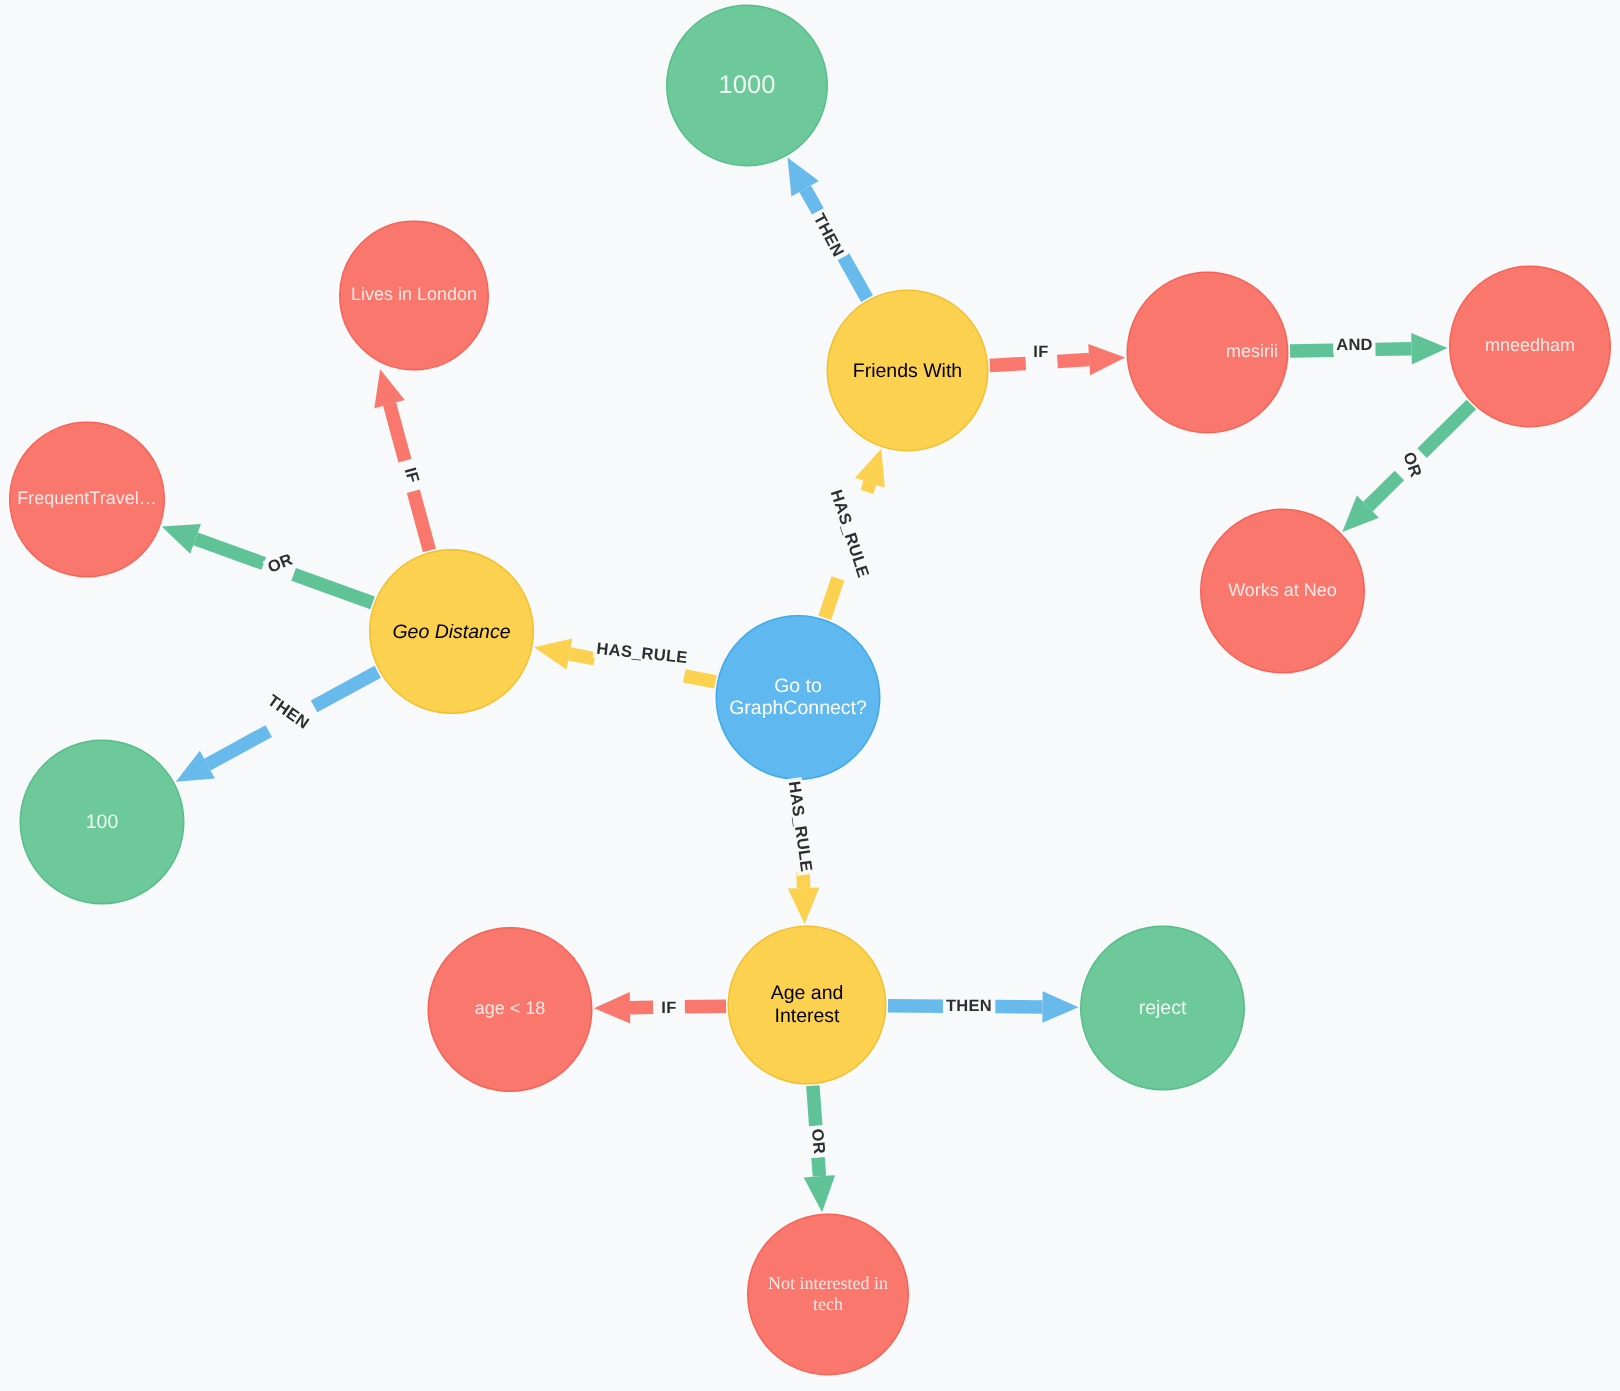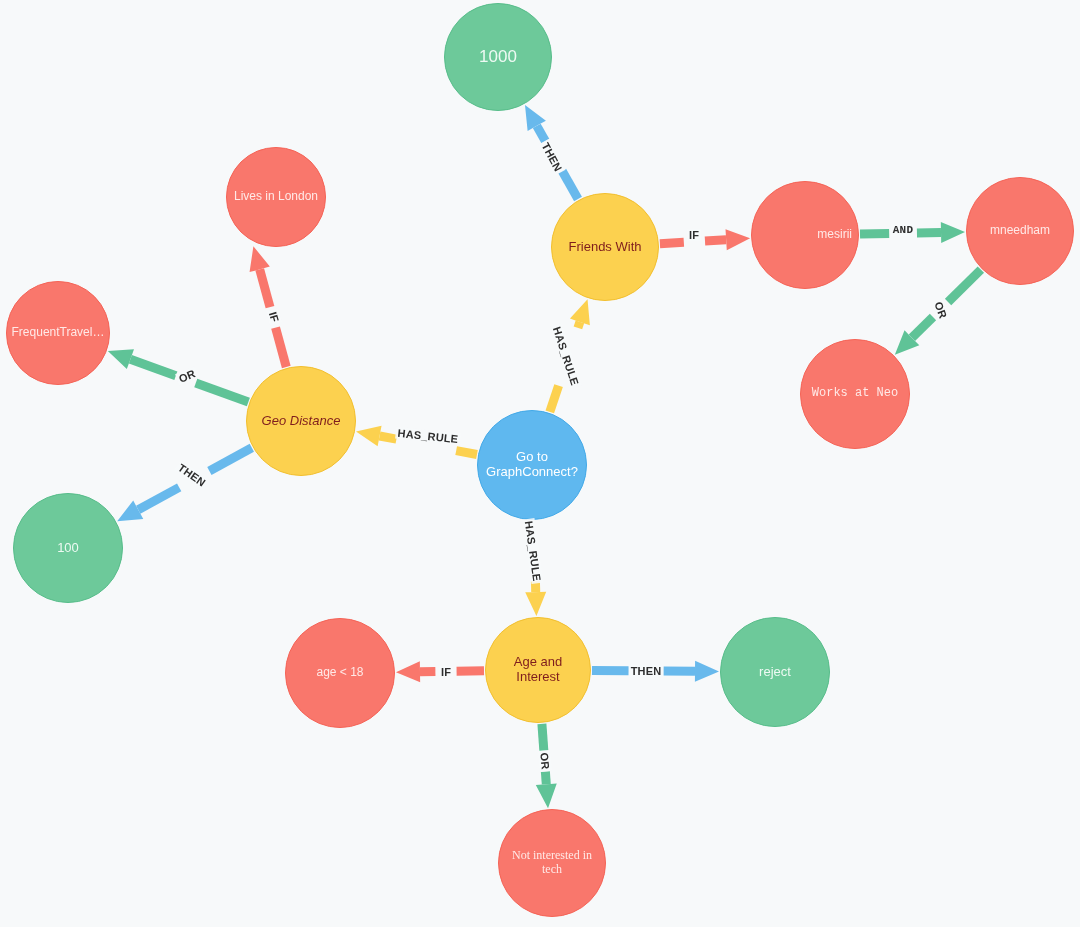--- a/index.html
+++ b/index.html
@@ -49,21 +49,21 @@
     color: #ffe9e7;
   }
   .node.green {
     background: #6dc99a;
     border: 1.5px solid #57bd8a;
     color: #eefaf3;
   }
   .node.yellow {
     background: #fcd14f;
     border: 1.5px solid #f2bf2e;
-    color: #7f1d1d;
+    color: #000000;
   }
   .node.blue {
     background: #5fb8ef;
     border: 1.5px solid #42a9e8;
     color: #ffffff;
   }
   .edge-label {
     position: absolute;
     font-size: 11px;
     font-weight: 600;
@@ -156,21 +156,21 @@
       </div>
       <div class="node yellow" style="left: 551px; top: 193px; width: 108px; height: 108px; font-size: 13px;">
         <span class="node-label">Friends With</span>
       </div>
       <div class="node red" style="left: 751px; top: 181px; width: 108px; height: 108px; font-size: 12px; justify-content: flex-end;">
         <span class="node-label">mesirii</span>
       </div>
       <div class="node red" style="left: 966px; top: 177px; width: 108px; height: 108px; font-size: 12px;">
         <span class="node-label">mneedham</span>
       </div>
-      <div class="node red" style="left: 800px; top: 339px; width: 110px; height: 110px; font-size: 12px; font-family: Liberation Mono, monospace;">
+      <div class="node red" style="left: 800px; top: 339px; width: 110px; height: 110px; font-size: 12px;">
         <span class="node-label">Works at Neo</span>
       </div>
       <div class="node red" style="left: 6px; top: 281px; width: 104px; height: 104px; font-size: 12px; text-align: center;">
         <span class="node-label">FrequentTravel…</span>
       </div>
       <div class="node yellow" style="left: 246px; top: 366px; width: 110px; height: 110px; font-size: 13px; font-style: italic;">
         <span class="node-label">Geo Distance</span>
       </div>
       <div class="node blue" style="left: 477px; top: 410px; width: 110px; height: 110px; font-size: 13px;">
         <span class="node-label">Go to
@@ -189,21 +189,21 @@
         <span class="node-label">reject</span>
       </div>
       <div class="node red" style="left: 498px; top: 809px; width: 108px; height: 108px; font-size: 12px; font-family: Liberation Serif, serif;">
         <span class="node-label">Not interested in
 tech</span>
       </div>
     </div>
   <div id="edge-labels-layer">
       <div class="edge-label" style="color: rgb(46, 46, 46); left: 552px; top: 157px; transform: translate(-50%, -50%) rotate(62deg);">THEN</div>
       <div class="edge-label" style="color: rgb(46, 46, 46); left: 694px; top: 235px; transform: translate(-50%, -50%) rotate(0deg);">IF</div>
-      <div class="edge-label" style="color: rgb(46, 46, 46); left: 903px; top: 230px; transform: translate(-50%, -50%) rotate(0deg); font-family: Liberation Mono, monospace;">AND</div>
+      <div class="edge-label" style="color: rgb(46, 46, 46); left: 903px; top: 230px; transform: translate(-50%, -50%) rotate(0deg);">AND</div>
       <div class="edge-label" style="color: rgb(46, 46, 46); left: 941px; top: 310px; transform: translate(-50%, -50%) rotate(70deg);">OR</div>
       <div class="edge-label" style="color: rgb(46, 46, 46); left: 566px; top: 356px; transform: translate(-50%, -50%) rotate(72deg);">HAS_RULE</div>
       <div class="edge-label" style="color: rgb(46, 46, 46); left: 428px; top: 436px; transform: translate(-50%, -50%) rotate(6deg);">HAS_RULE</div>
       <div class="edge-label" style="color: rgb(46, 46, 46); left: 274px; top: 317px; transform: translate(-50%, -50%) rotate(74deg);">IF</div>
       <div class="edge-label" style="color: rgb(46, 46, 46); left: 187px; top: 376px; transform: translate(-50%, -50%) rotate(-22deg);">OR</div>
       <div class="edge-label" style="color: rgb(46, 46, 46); left: 192px; top: 475px; transform: translate(-50%, -50%) rotate(35deg);">THEN</div>
       <div class="edge-label" style="color: rgb(46, 46, 46); left: 533px; top: 551px; transform: translate(-50%, -50%) rotate(82deg);">HAS_RULE</div>
       <div class="edge-label" style="color: rgb(46, 46, 46); left: 446px; top: 672px; transform: translate(-50%, -50%) rotate(0deg);">IF</div>
       <div class="edge-label" style="color: rgb(46, 46, 46); left: 646px; top: 671px; transform: translate(-50%, -50%) rotate(0deg);">THEN</div>
       <div class="edge-label" style="color: rgb(46, 46, 46); left: 545px; top: 761px; transform: translate(-50%, -50%) rotate(84deg);">OR</div>

